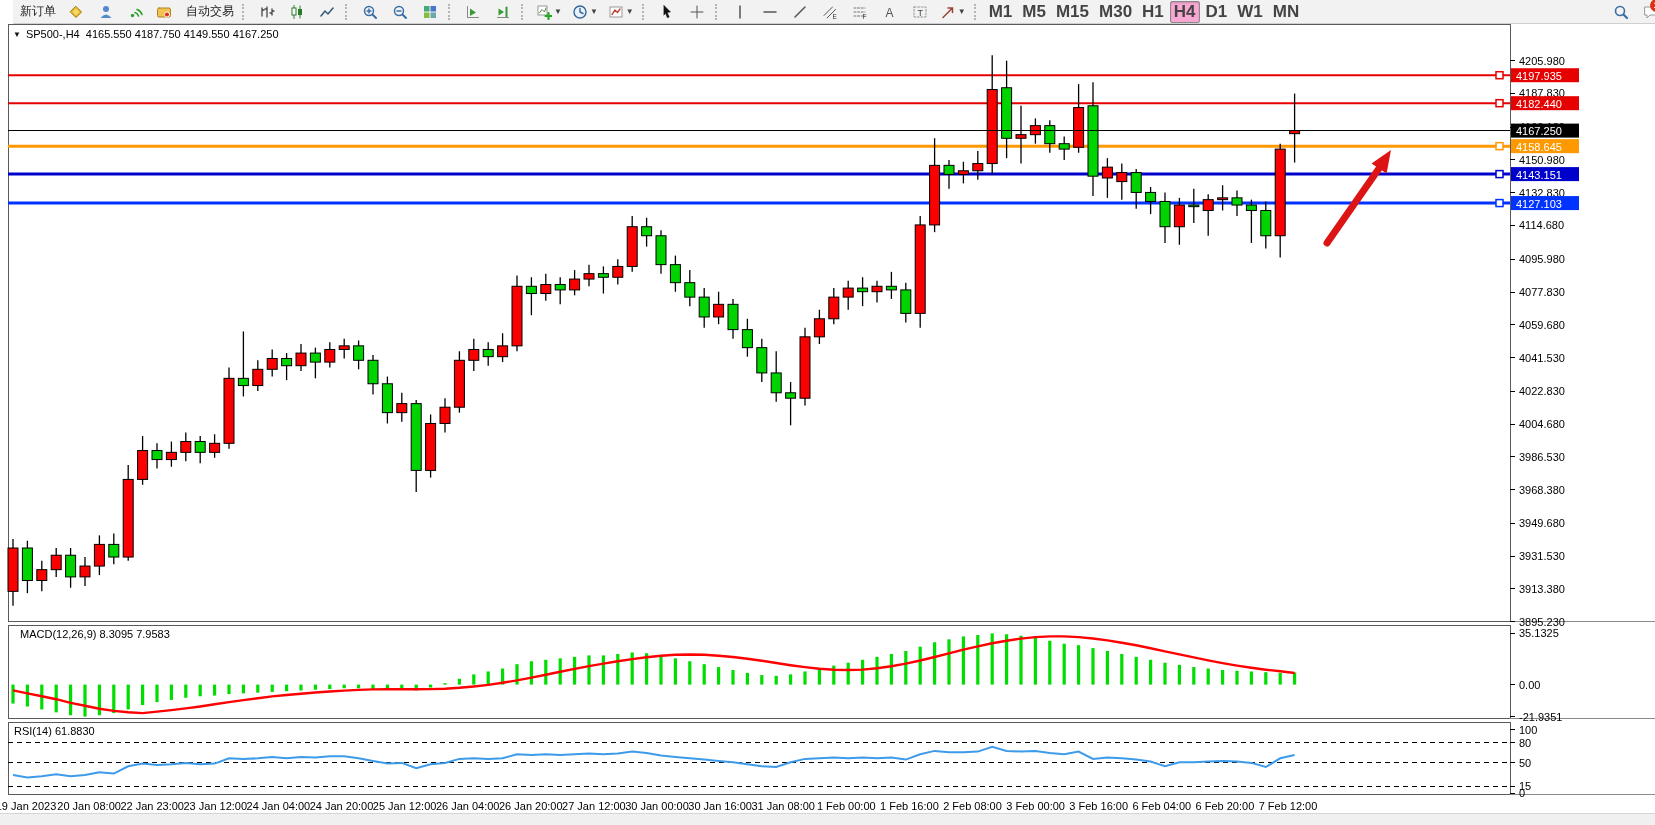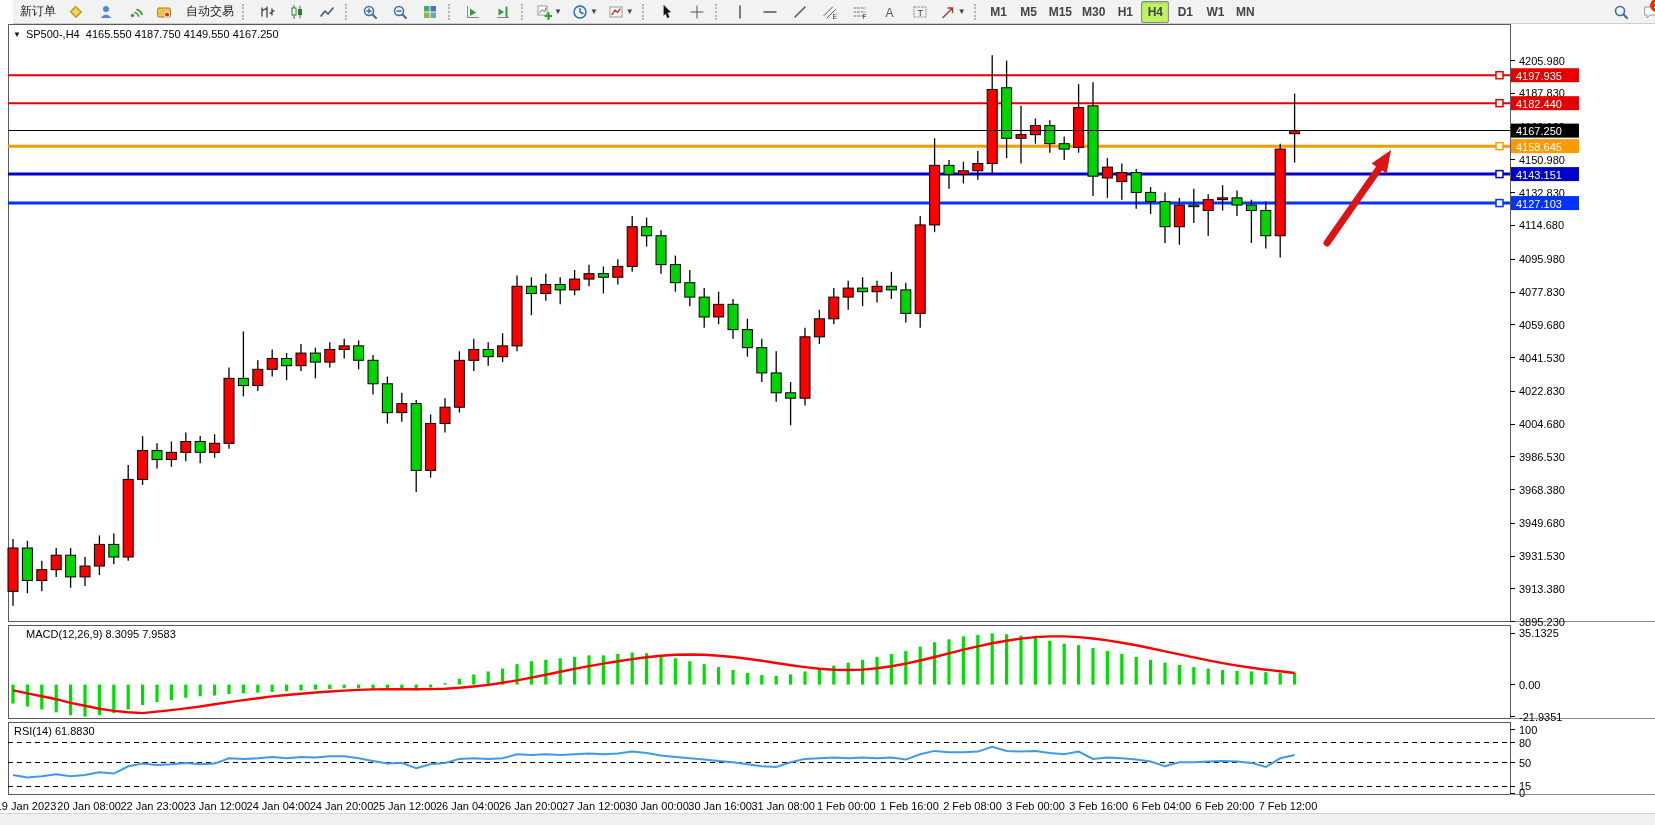--- a/index.html
+++ b/index.html
@@ -3,37 +3,37 @@
 <meta charset="utf-8">
 <style>
   html,body{margin:0;padding:0;width:1655px;height:825px;overflow:hidden;background:#fff;
     font-family:"Liberation Sans",sans-serif;}
   
   #toolbar{position:absolute;left:13px;top:0;width:1655px;height:24px;background:#f2f2f2;
     border-bottom:1px solid #cfcfcf;display:flex;align-items:center;padding:0 2px;box-sizing:border-box;}
   .tb-btn{height:20px;min-width:20px;display:flex;align-items:center;justify-content:center;
     padding:0 3px;margin:0 1px;border:1px solid transparent;border-radius:2px;cursor:pointer;
     font-size:12px;color:#222;white-space:nowrap;}
-  .tb-btn.active{border:1px solid #8a8a8a;background:#bef264;box-shadow:inset 0 1px 2px rgba(0,0,0,.18);}
+  .tb-btn.active{border:1px solid #8a8a8a;background:#f9a8d4;box-shadow:inset 0 1px 2px rgba(0,0,0,.18);}
   .tb-btn .lb{margin-left:14px;}
   .tb-btn.txt .lb{margin-left:0;}
   .tb-btn .caret{font-size:8px;color:#444;margin-left:2px;}
   .tb-sep{width:5px;height:16px;margin:0 3px;border-left:2px dotted #b5b5b5;}
   .tb-spacer{flex:1;}
   .ic{display:flex;align-items:center;justify-content:center;width:16px;height:16px;}
-  .period .lb{font-size:12px;color:#444;font-weight:bold;margin:0;}
+  .period .lb{font-size:17px;color:#444;font-weight:bold;margin:0;}
   .badge{position:absolute;margin-left:10px;margin-top:-12px;background:#e03010;color:#fff;
     border-radius:50%;width:13px;height:13px;font-size:9px;line-height:13px;text-align:center;font-weight:bold;}
   
   #chart-wrap{position:absolute;left:0;top:24px;width:1655px;height:781px;background:#fff;}
   #plot{position:absolute;left:0;top:0;}
   .overlay-label{position:absolute;font-size:11px;color:#000;white-space:pre;z-index:5;}
   #chart-title{left:13px;top:4px;}
   #chart-title .tri{font-size:8px;color:#111;margin-right:5px;vertical-align:1px;}
-  #macd-label{left:26px;top:604px;}
+  #macd-label{left:20px;top:604px;}
   #rsi-label{left:14px;top:701px;text-align:center;}
   #status-strip{position:absolute;left:0;top:813px;width:1655px;height:12px;background:#f0f0f0;
     border-top:1px solid #d5d5d5;}
 </style>
 </head>
 <body>
 
 <div id="toolbar">
     <div class="tb-btn txt">
       <span class="lb">新订单</span>

